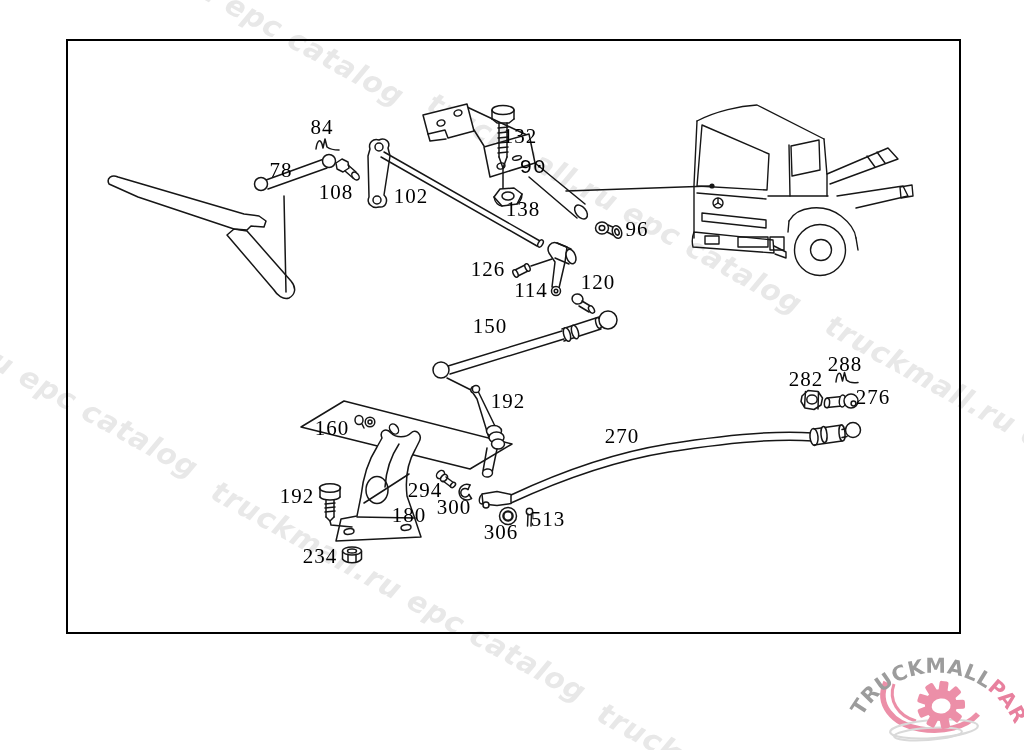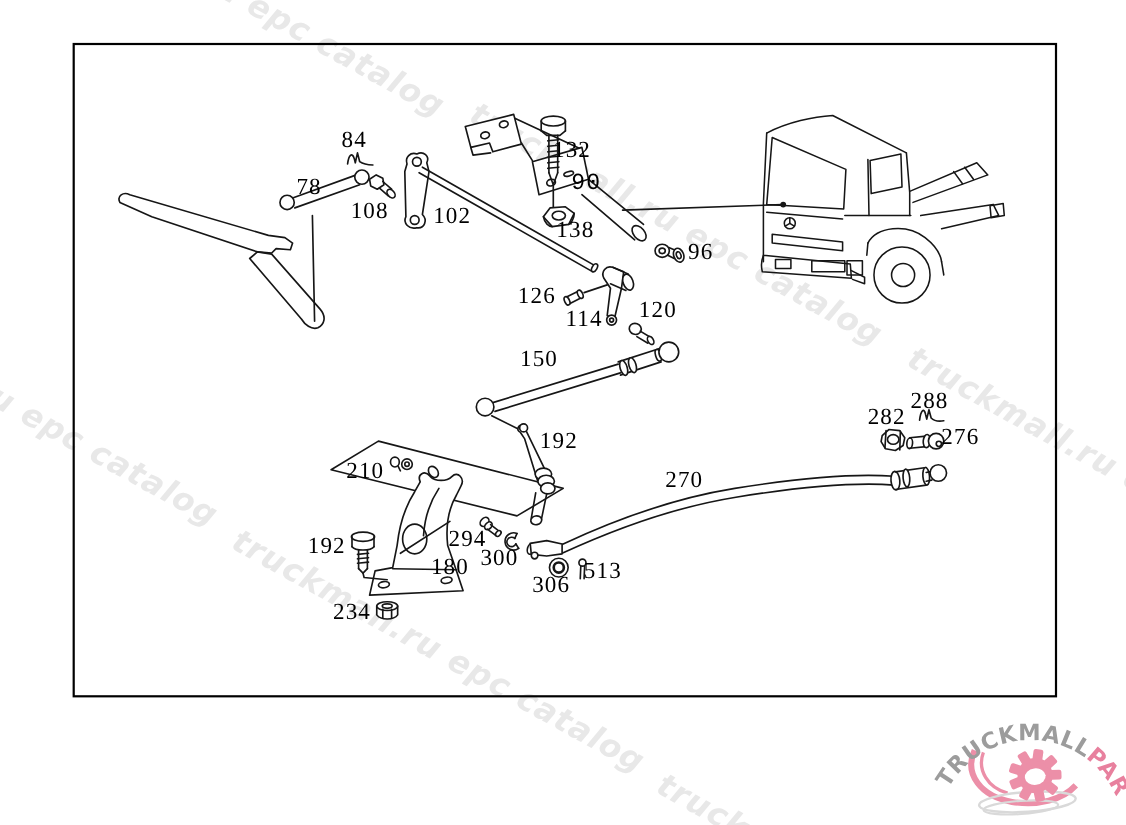--- a/index.html
+++ b/index.html
@@ -310,21 +310,21 @@
     <div class="part-label" style="left: 411px; top: 196px;">102</div>
     <div class="part-label" style="left: 520px; top: 136px;">132</div>
     <div class="part-label" style="left: 533px; top: 167px; font-family: Liberation Mono, monospace;">90</div>
     <div class="part-label" style="left: 523px; top: 209px;">138</div>
     <div class="part-label" style="left: 637px; top: 229px;">96</div>
     <div class="part-label" style="left: 488px; top: 269px;">126</div>
     <div class="part-label" style="left: 531px; top: 290px;">114</div>
     <div class="part-label" style="left: 598px; top: 282px;">120</div>
     <div class="part-label" style="left: 490px; top: 326px;">150</div>
     <div class="part-label" style="left: 508px; top: 401px;">192</div>
-    <div class="part-label" style="left: 332px; top: 428px;">210</div>
+    <div class="part-label" style="left: 332px; top: 428px;">160</div>
     <div class="part-label" style="left: 622px; top: 436px;">270</div>
     <div class="part-label" style="left: 845px; top: 364px; text-align: right;">288</div>
     <div class="part-label" style="left: 806px; top: 379px;">282</div>
     <div class="part-label" style="left: 873px; top: 397px;">276</div>
     <div class="part-label" style="left: 297px; top: 496px;">192</div>
     <div class="part-label" style="left: 425px; top: 490px;">294</div>
     <div class="part-label" style="left: 454px; top: 507px;">300</div>
     <div class="part-label" style="left: 409px; top: 515px;">180</div>
     <div class="part-label" style="left: 501px; top: 532px;">306</div>
     <div class="part-label" style="left: 548px; top: 519px;">513</div>

